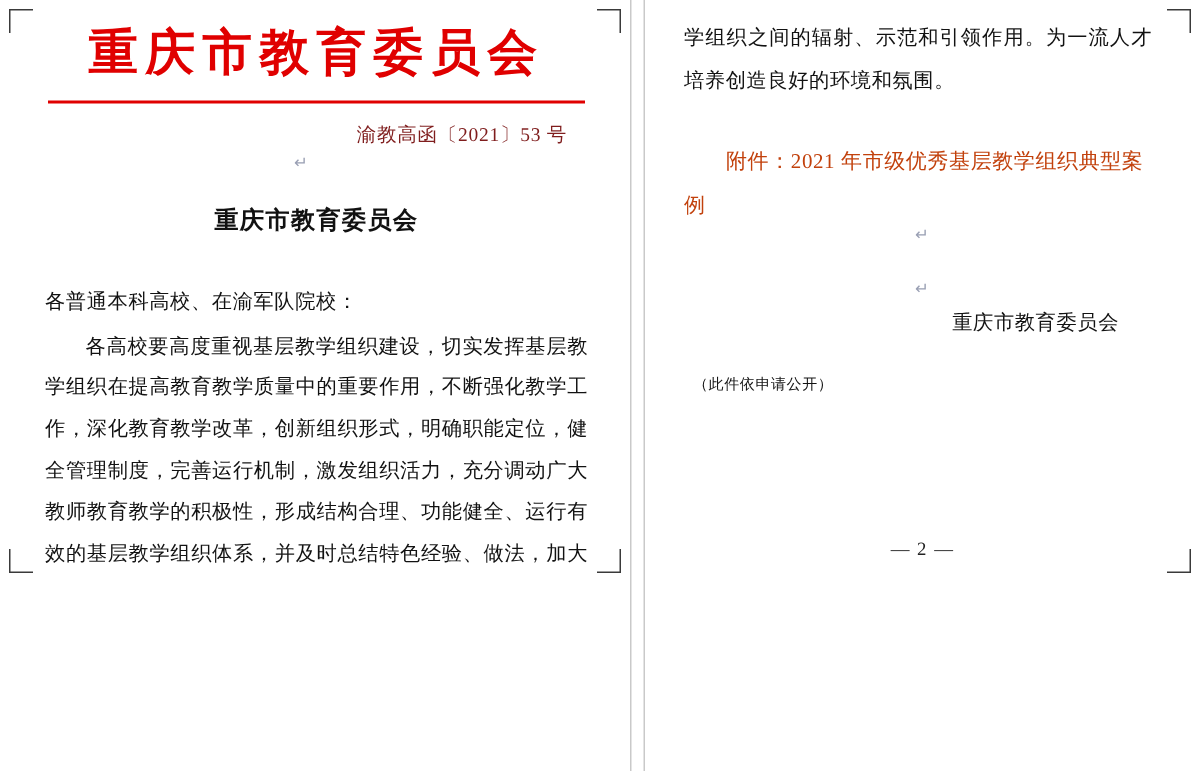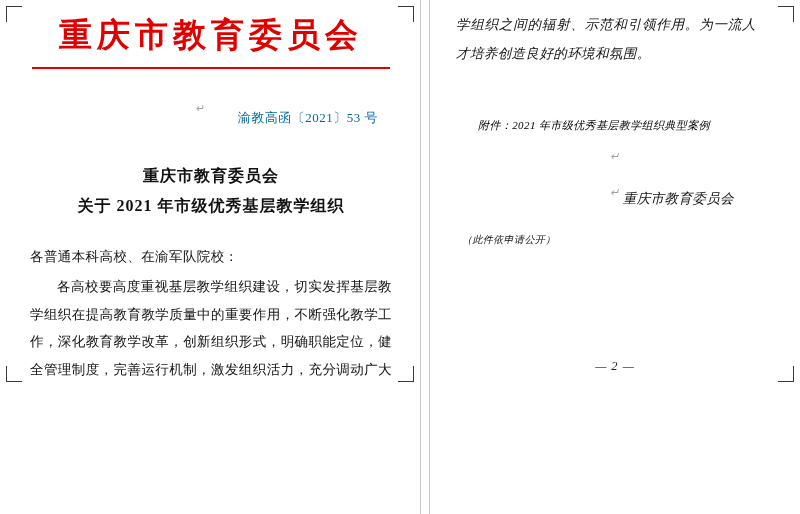--- a/index.html
+++ b/index.html
@@ -34,22 +34,21 @@
   }
   .page-gap {
     width: 8px;
     background: #ffffff;
     border-left: 1px solid #c9c9c9;
     border-right: 1px solid #c9c9c9;
     height: 514px;
   }
   .page-right {
     width: 370px;
-    padding: 0 44px 0 26px;
-    font-style: italic;
+    padding: 0 32px 0 26px;
   }
 
   
   .tick {
     position: absolute;
     background: #3a3a3a;
   }
   .tick.h { height: 1px; width: 16px; }
   .tick.v { width: 1px; height: 16px; }
 
@@ -70,22 +69,22 @@
   .red-rule {
     border: none;
     border-top: 2px solid #e00000;
     margin: 12px 2px 0 2px;
   }
 
   
   .doc-number {
     text-align: right;
     font-size: 13px;
-    color: #0369a1;
-    margin-top: 40px;
+    color: #7f1d1d;
+    margin-top: 12px;
     padding-right: 14px;
     letter-spacing: 0.5px;
   }
 
   
   .title-block {
     text-align: center;
     margin-top: 34px;
     color: #111111;
     font-weight: bold;
@@ -97,40 +96,40 @@
 
   
   .body-text {
     margin-top: 24px;
     font-size: 13.5px;
     line-height: 2.05;
     color: #121212;
     text-align: justify;
     letter-spacing: 0.4px;
   }
-  .body-text p { margin: 0 0 2px 0; font-family: Liberation Mono, monospace; }
+  .body-text p { margin: 0 0 2px 0; }
   .indent { text-indent: 2em; }
 
   
   .rp-body {
     margin-top: 10px;
     font-size: 13.5px;
     line-height: 2.15;
     color: #121212;
     text-align: justify;
     letter-spacing: 0.4px;
   }
   .rp-body p { margin: 0; }
   .attachment {
-    margin-top: 46px;
+    margin-top: 26px;
     text-indent: 2em;
-    font-size: 11px;
+    font-size: 14px;
     line-height: 2.1;
     letter-spacing: 0.4px;
-    color: #000000;
+    color: #c2410c;
   }
   .signature {
     margin-top: 48px;
     text-align: right;
     padding-right: 22px;
     font-size: 13.5px;
     line-height: 2.1;
     color: #121212;
     letter-spacing: 0.4px;
   }
@@ -178,21 +177,20 @@
       <div class="masthead-title">重庆市教育委员会</div>
       <hr class="red-rule">
     </div>
 
     <div class="doc-number">渝教高函〔2021〕53 号</div>
 
     <span class="float-mark" style="left:196px; top:102px;">↵</span>
 
     <div class="title-block">
       <div class="line">重庆市教育委员会</div>
-      <div class="line">关于 2021 年市级优秀基层教学组织</div>
     </div>
 
     <div class="body-text">
       <p>各普通本科高校、在渝军队院校：</p>
       <p class="indent">各高校要高度重视基层教学组织建设，切实发挥基层教学组织在提高教育教学质量中的重要作用，不断强化教学工作，深化教育教学改革，创新组织形式，明确职能定位，健全管理制度，完善运行机制，激发组织活力，充分调动广大教师教育教学的积极性，形成结构合理、功能健全、运行有效的基层教学组织体系，并及时总结特色经验、做法，加大宣传力度，更好地发挥基层教</p>
     </div>
   </div>
 
   <div class="page-gap"></div>
 

